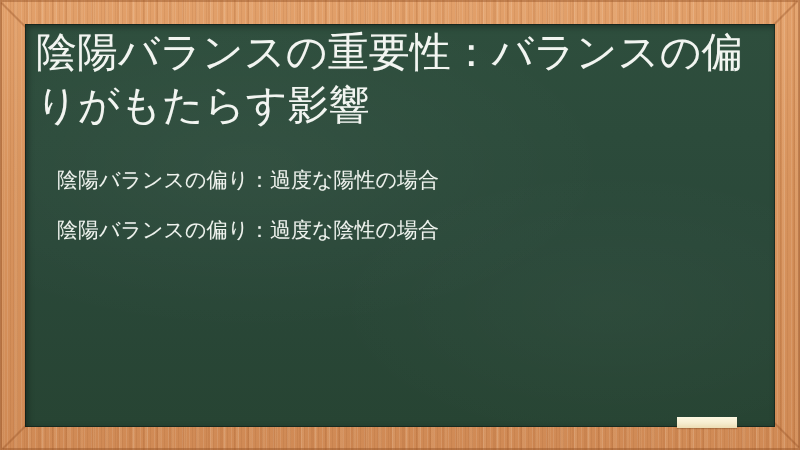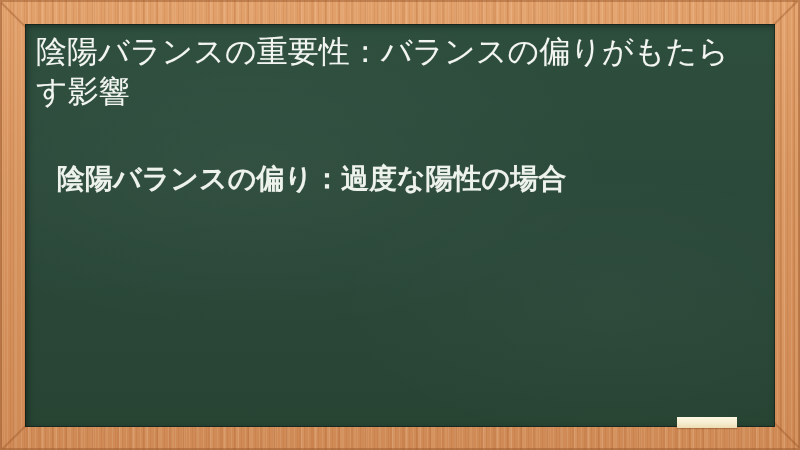--- a/index.html
+++ b/index.html
@@ -87,45 +87,45 @@
     box-shadow:
       inset 0 0 0 1px rgba(0,0,0,0.30),
       inset 2px 2px 7px rgba(0,0,0,0.40);
     overflow: hidden;
   }
 
   
   #title {
     position: absolute;
     left: 11px;
-    top: 8px;
+    top: 2px;
     width: 718px;
     color: #f2f5f1;
-    font-size: 31px;
+    font-size: 41px;
     line-height: 1.30;
     font-weight: 400;
     letter-spacing: 0px;
     text-shadow: 0 0 1px rgba(255,255,255,0.22);
     white-space: normal;
   }
 
   #bullets {
     position: absolute;
     left: 32px;
     top: 130px;
     width: 700px;
   }
   .bullet {
     color: #eef2ed;
-    font-size: 28px;
+    font-size: 21px;
     line-height: 1.0;
     height: 50px;
     display: flex;
     align-items: center;
-    font-weight: 700;
+    font-weight: 400;
     text-shadow: 0 0 1px rgba(255,255,255,0.18);
   }
 
   
   #chalk {
     position: absolute;
     left: 677px;
     top: 417px;
     width: 60px;
     height: 11px;
@@ -143,19 +143,20 @@
   <div class="miter tr"></div>
   <div class="miter bl"></div>
   <div class="miter br"></div>
 
   <div id="board">
 
     <div id="title">陰陽バランスの重要性：バランスの偏りがもたらす影響</div>
 
     <div id="bullets">
       <div class="bullet">陰陽バランスの偏り：過度な陽性の場合</div>
+      <div class="bullet">陰陽バランスの偏り：過度な陰性の場合</div>
     </div>
 
   </div>
 
   <div id="chalk"></div>
 
 </div>
 
 </body></html>

